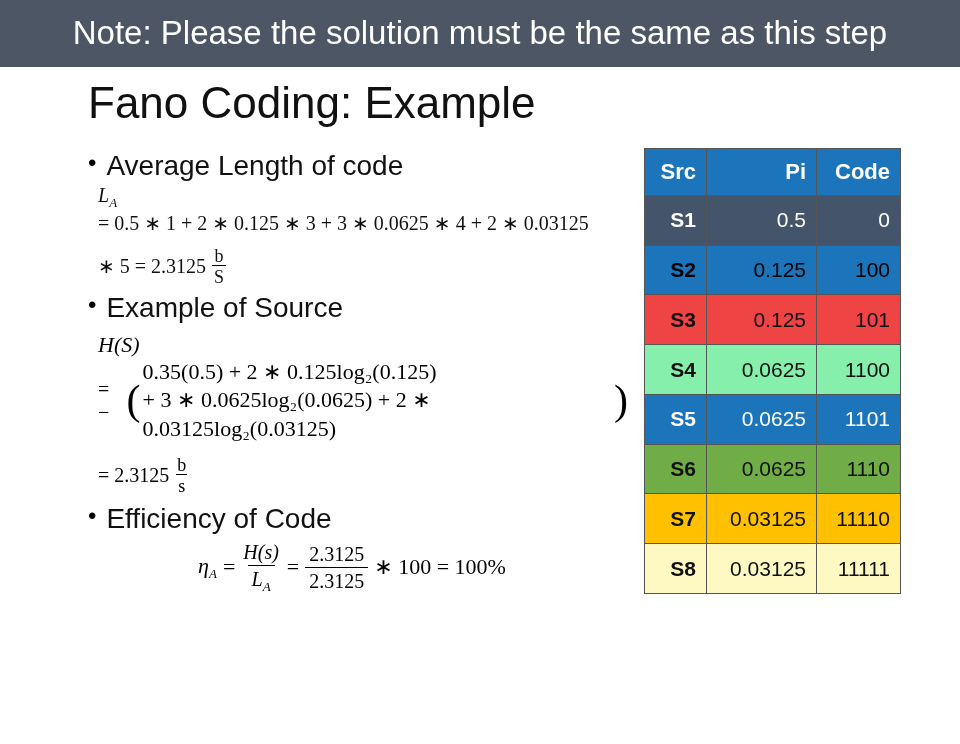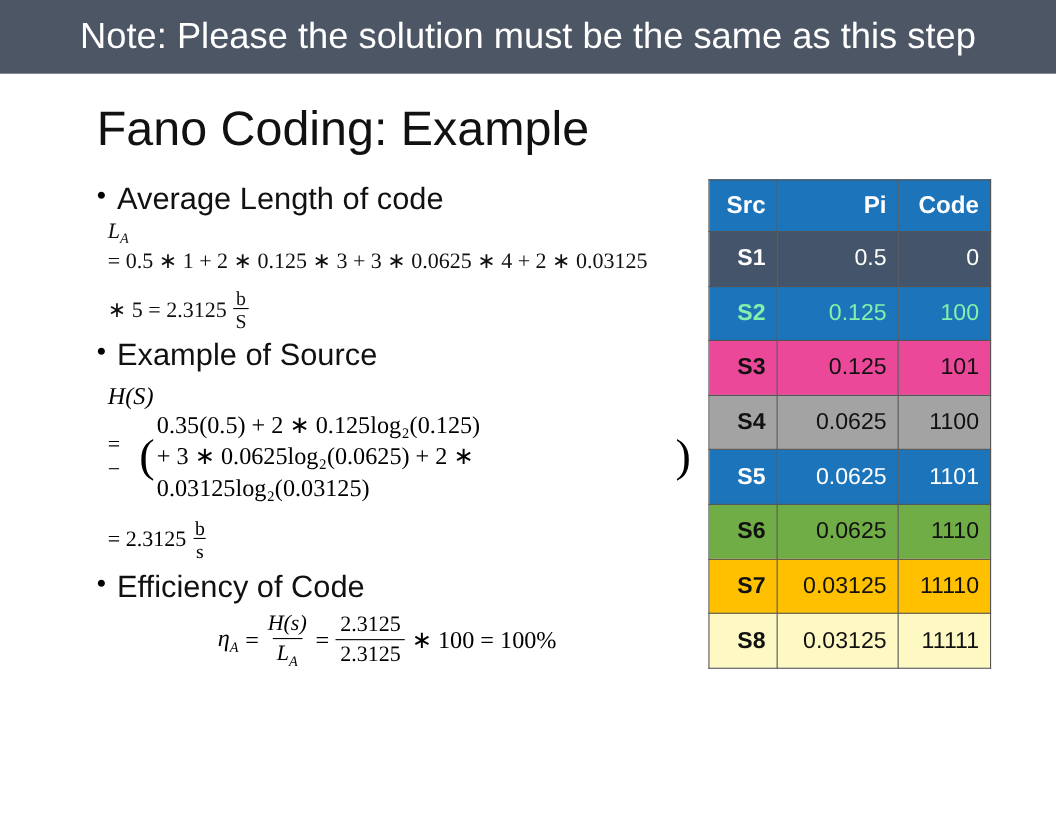--- a/index.html
+++ b/index.html
@@ -16,21 +16,21 @@
       font-size: 33px;
       line-height: 1.3;
       text-align: center;
       padding: 12px 20px;
       font-weight: 400;
     }
     .main-title {
       font-size: 44px;
       font-weight: 400;
       color: #111;
-      padding: 26px 0 22px 88px;
+      padding: 11px 0 22px 88px;
     }
     .content-area {
       display: flex;
       padding: 0 0 0 78px;
     }
     .left-col {
       flex: 0 0 560px;
       padding-right: 10px;
     }
     .bullet {
@@ -138,23 +138,23 @@
     table.code-table th {
       background: #1c74bb;
       color: #fff;
       font-weight: 700;
       font-size: 22px;
     }
     table.code-table td.src-col{ width: 62px; font-weight: 600;}
     table.code-table td.pi-col{ width: 110px; }
     table.code-table td.code-col{ width: 84px; }
     .row-s1 td { background:#44546a; color:#fff;margin-top:44px;}
-    .row-s2 td { background:#1c74bb; color:#86efac;margin-top:20px;}
-    .row-s3 td { background:#ec4899; color:#111;}
-    .row-s4 td { background:#a3a3a3; color:#111;}
+    .row-s2 td { background:#1c74bb; color:#000000;margin-top:20px;}
+    .row-s3 td { background:#ef4444; color:#111;}
+    .row-s4 td { background:#86efac; color:#111;}
     .row-s5 td { background:#1c74bb; color:#fff;}
     .row-s6 td { background:#70ad47; color:#111;}
     .row-s7 td { background:#ffc000; color:#111;}
     .row-s8 td { background:#fef9c3; color:#111;}
     .row-s1 td,.row-s2 td,.row-s3 td,.row-s4 td,.row-s5 td,.row-s6 td,.row-s7 td,.row-s8 td{ font-weight:400;}
     .row-s1 td.src-col,.row-s2 td.src-col,.row-s3 td.src-col,.row-s4 td.src-col,.row-s5 td.src-col,.row-s6 td.src-col,.row-s7 td.src-col,.row-s8 td.src-col{font-weight:600;}
   </style>
 </head>
 <body>
 

